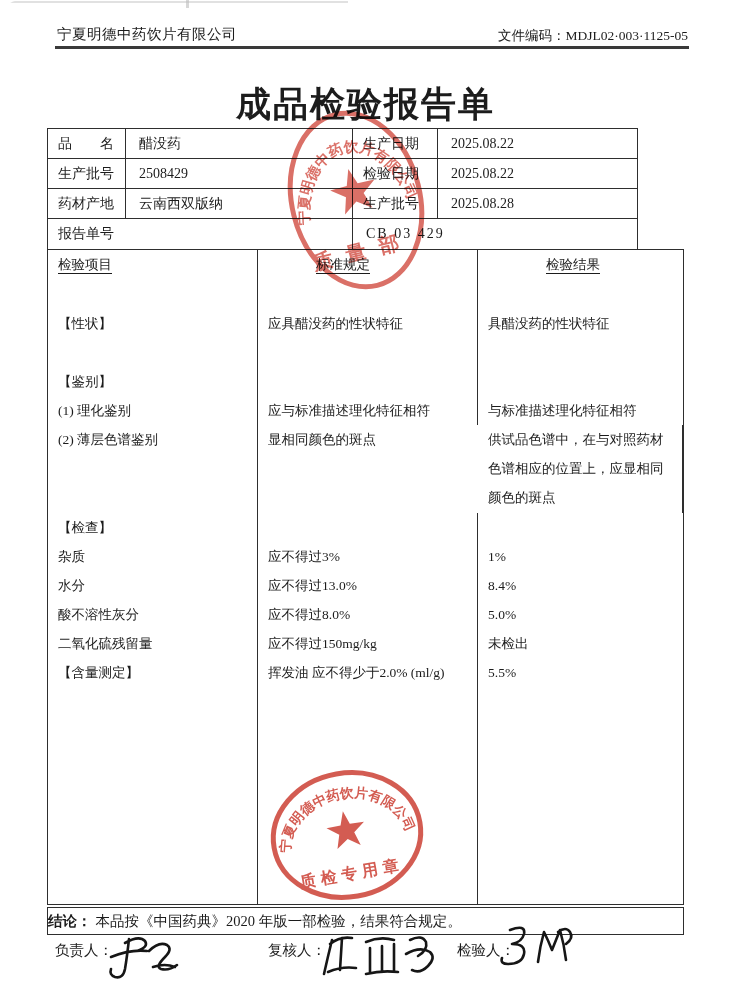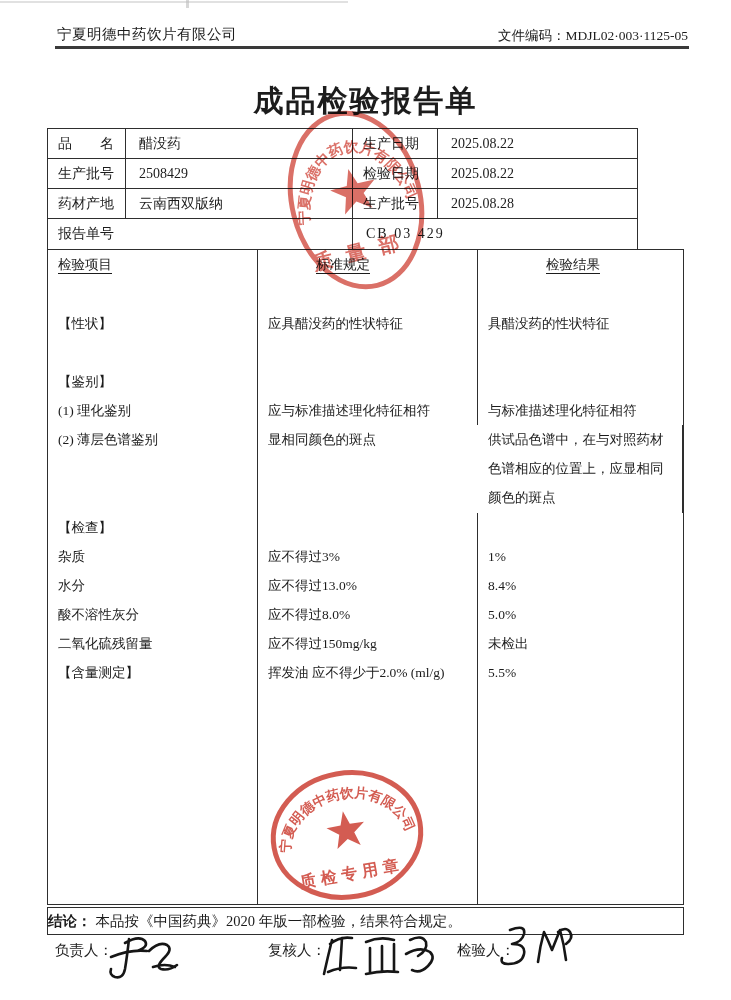--- a/index.html
+++ b/index.html
@@ -1,23 +1,23 @@
 <!DOCTYPE html>
 <html><head>
 <meta charset="utf-8">
 <style>
   html,body{margin:0;padding:0;background:#ffffff;}
   .page{position:relative;width:731px;height:1000px;background:#fff;overflow:hidden;
-        font-family:"Liberation Serif","DejaVu Serif",serif;color:#1c1c1c;}
+        font-family:"Liberation Serif","DejaVu Serif",serif;color:#1c1c1c;border-radius:21px;}
   .abs{position:absolute;}
   
   .company{left:57px;top:25px;font-size:14.5px;letter-spacing:.5px;}
   .doccode{right:43px;top:27px;font-size:13.5px;}
   .hrule{left:55px;top:46px;width:634px;height:2.5px;background:#3a3a3a;}
-  .title{left:0;top:81px;width:731px;text-align:center;font-size:30px;font-weight:bold;letter-spacing:2px;}
+  .title{left:0;top:81px;width:731px;text-align:center;font-size:35px;font-weight:bold;letter-spacing:2px;}
   
   .art-top{left:0;top:1px;width:348px;height:2px;background:#c9c9c9;opacity:.55;}
   .art-tick{left:186px;top:0;width:3px;height:8px;background:#bdbdbd;opacity:.6;}
   
   .info{left:47px;top:128px;width:591px;height:122px;box-sizing:border-box;
         border:1.6px solid #2e2e2e;display:grid;
         grid-template-columns:78px 227px 85px 1fr;
         grid-template-rows:repeat(4,1fr);font-size:14px;}
   .ic{box-sizing:border-box;display:flex;align-items:center;padding-left:10px;
       border-right:1.6px solid #2e2e2e;border-bottom:1.6px solid #2e2e2e;white-space:pre;}

